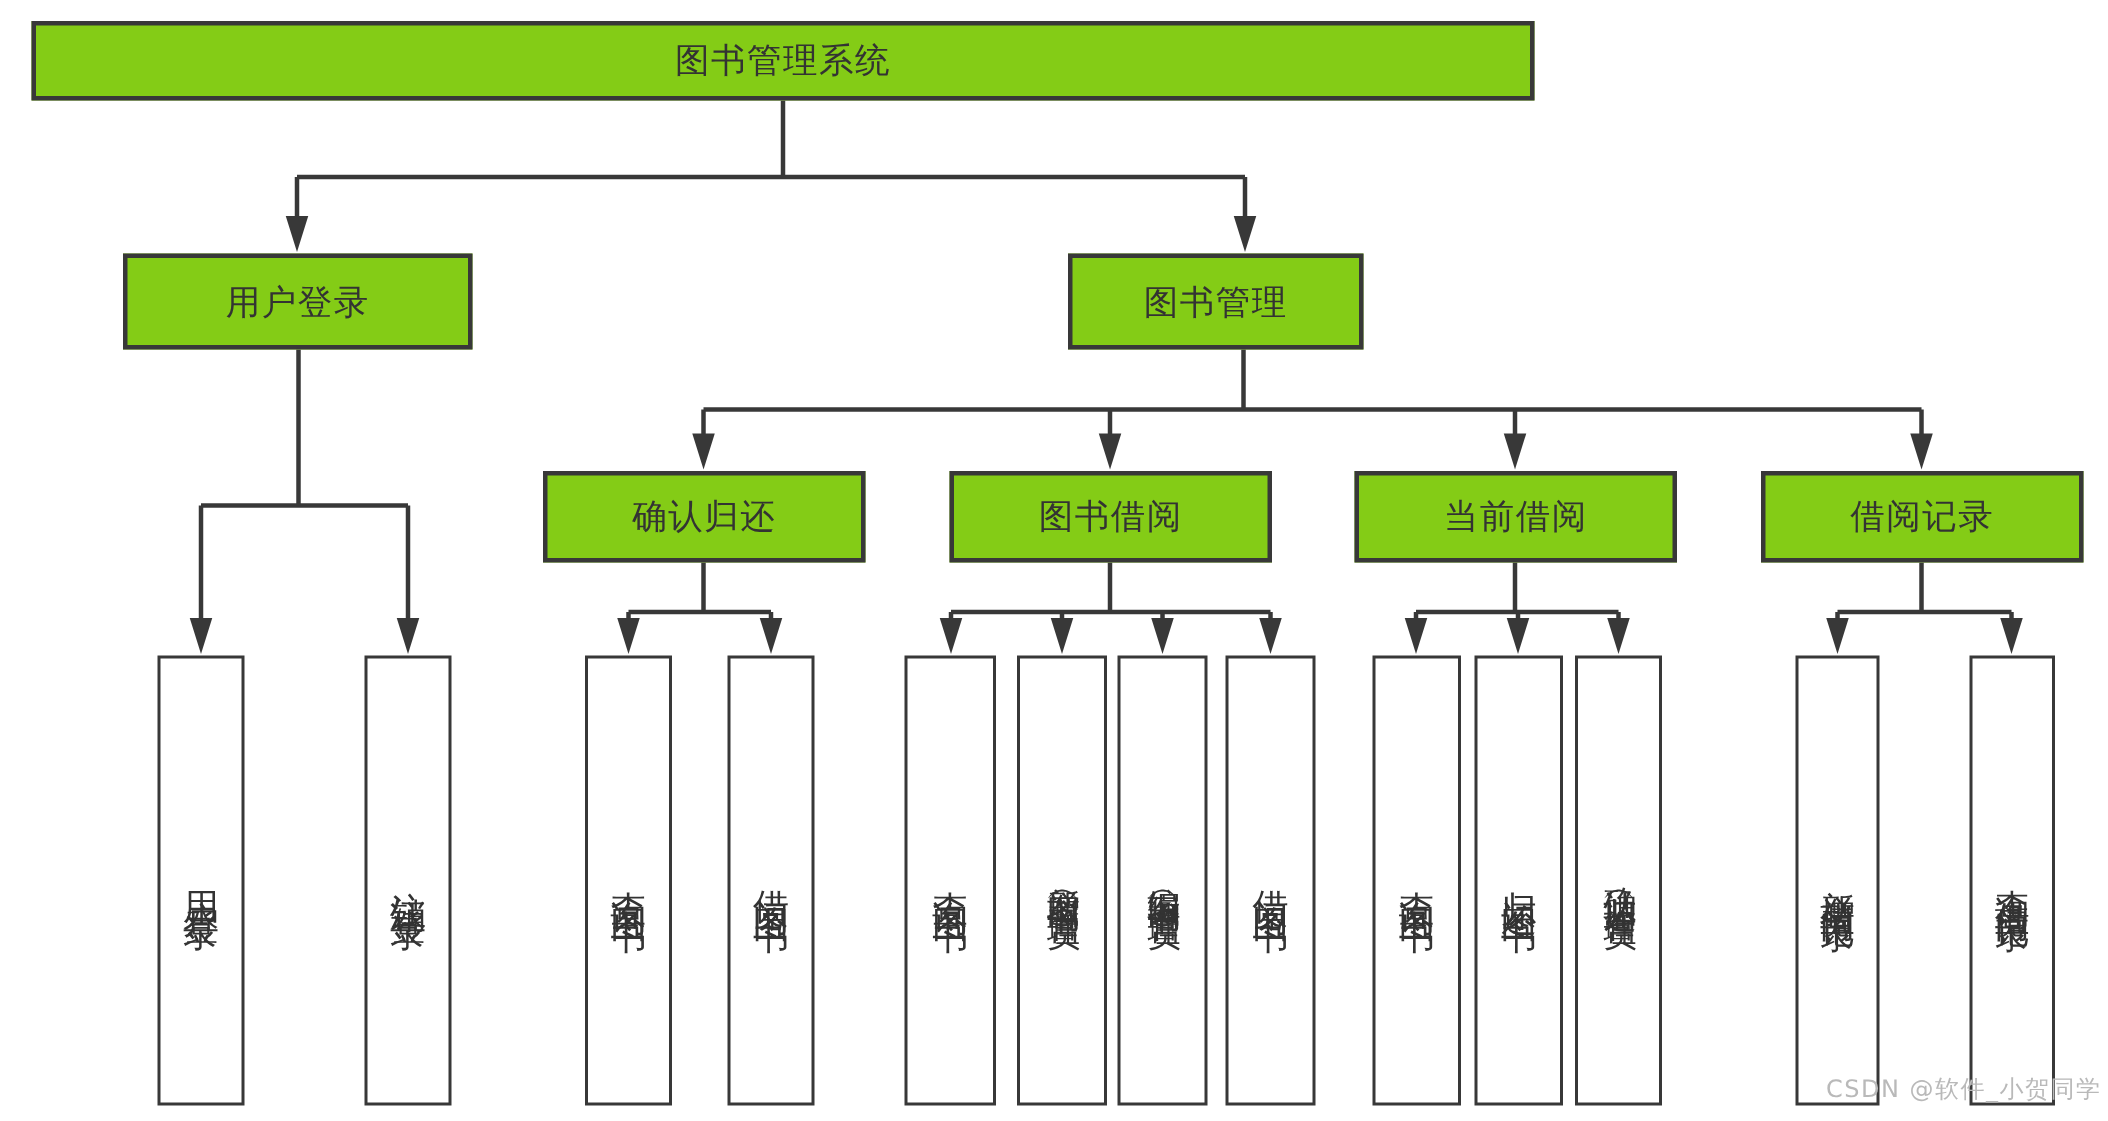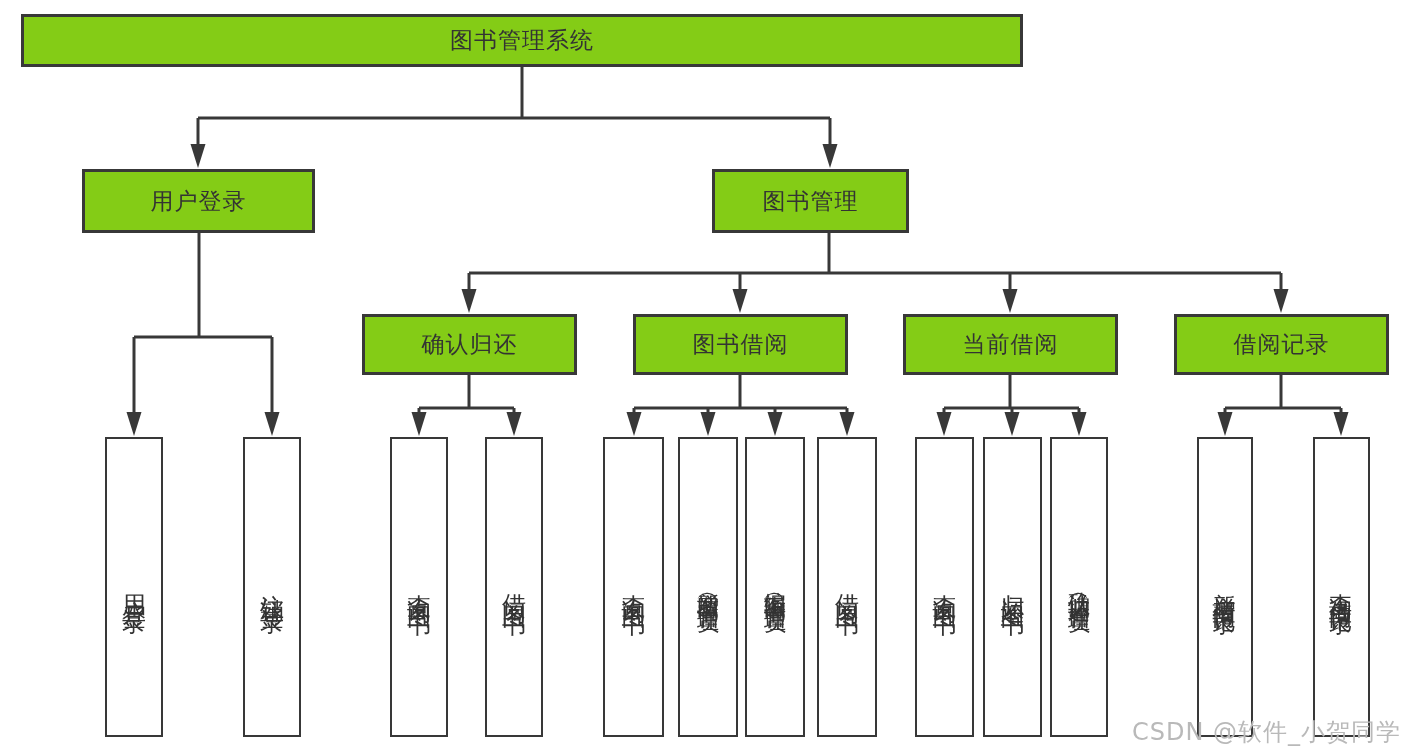--- a/index.html
+++ b/index.html
@@ -15,21 +15,21 @@
   }
   .vbox {
     position:absolute; box-sizing:border-box; background:#ffffff;
     border:2px solid #383838; display:flex; align-items:center; justify-content:center;
   }
   .vbox .vtext {
     writing-mode:vertical-rl; text-orientation:mixed;
     font-size:24px; letter-spacing:6px; color:#333333; white-space:nowrap;
   }
   #watermark {
-    position:absolute; right:4px; top:716px; font-size:24px;
+    position:absolute; right:4px; top:716px; font-size:16px;
     color:#b9b9b9; letter-spacing:1px; z-index:5; white-space:nowrap;
   }
 </style>
 </head>
 <body>
 
 <div id="canvas">
 
   <svg id="connector-layer" width="1405" height="747" viewBox="0 0 1405 747">
     <g stroke="#383838" stroke-width="3" fill="none">

